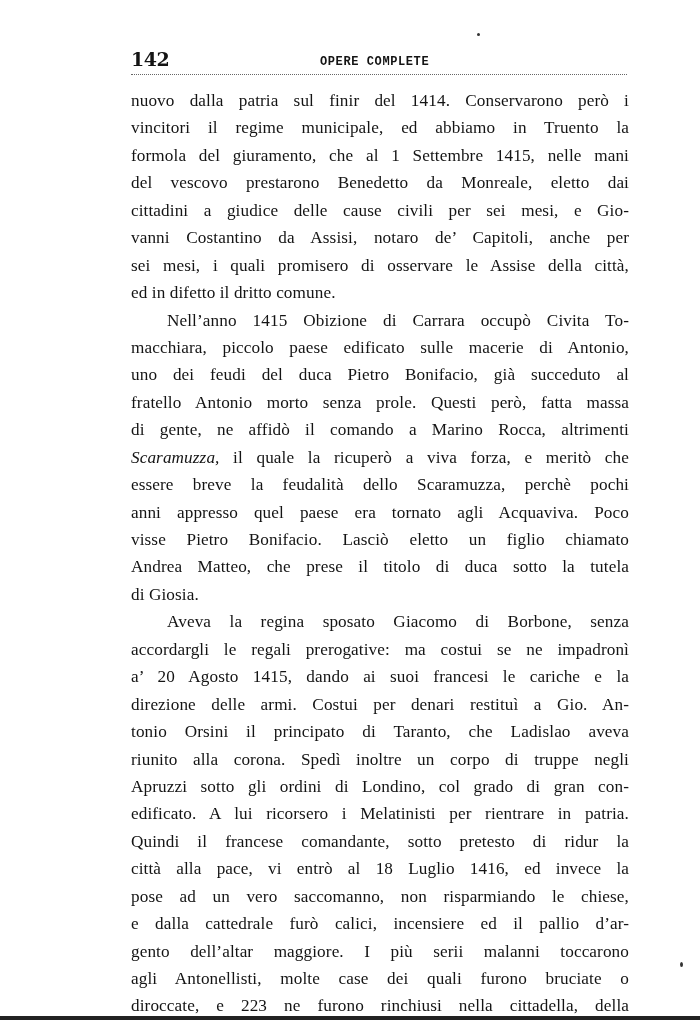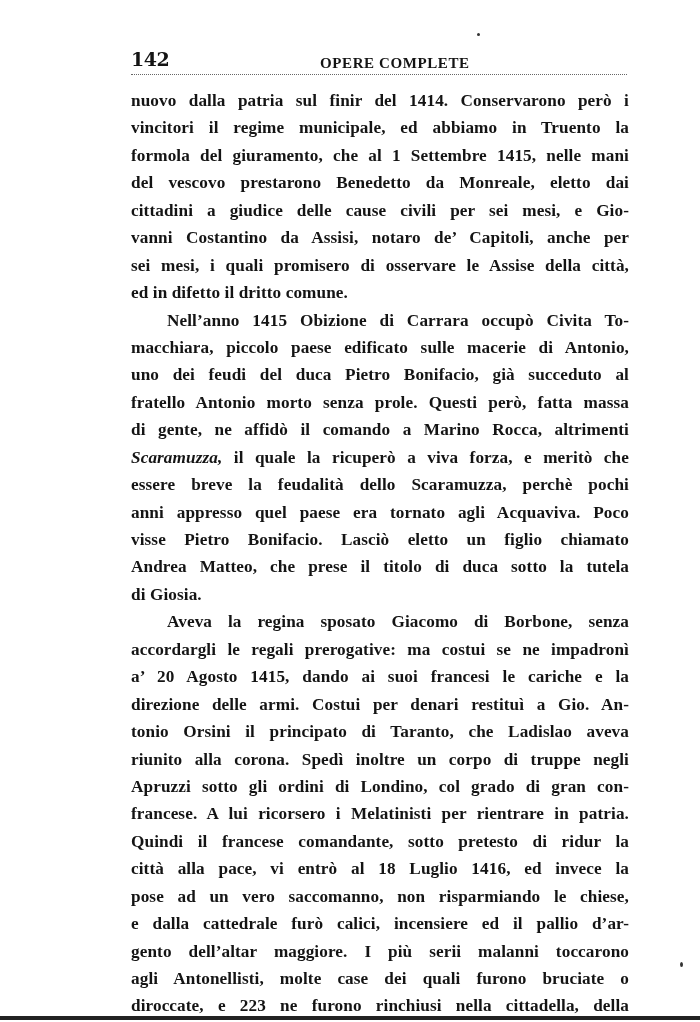--- a/index.html
+++ b/index.html
@@ -5,34 +5,34 @@
   html, body { margin:0; padding:0; }
   body {
     width:700px; height:1022px; background:#ffffff; position:relative; overflow:hidden;
     font-family: "DejaVu Serif", "Liberation Serif", serif; color:#141414;
   }
   .page-number {
     position:absolute; left:131px; top:48px; font-size:19px; font-weight:bold;
     font-family: "DejaVu Serif", serif; letter-spacing:-0.5px;text-align:right;
   }
   .running-head {
-    position:absolute; left:320px; top:55px; font-size:15px; font-weight:bold;
-    letter-spacing:0.6px; font-family: Liberation Serif, serif;
+    position:absolute; left:320px; top:55px; font-size:12px; font-weight:bold;
+    letter-spacing:0.6px; font-family: Liberation Mono, monospace;
   }
   .header-rule {
     position:absolute; left:131px; top:74px; width:496px; height:0;
     border-top:1px dotted #666;
   }
   .body-text {
     position:absolute; left:131px; top:87px; width:498px;
   }
   .line {
     height:27.45px; line-height:27.45px; font-size:17.2px;
     font-family: "Liberation Serif", serif; white-space:nowrap;
-    text-align:justify; text-align-last:justify; letter-spacing:0.1px;font-weight:bold;
+    text-align:justify; text-align-last:justify; letter-spacing:0.1px;
   }
   .line.indent { padding-left:36px; }
   .line.last { text-align-last:left; }
   .line .it { font-style:italic; }
   .bottom-rule {
     position:absolute; left:0; top:1016px; width:700px; height:4px; background:#222;
   }
   .speck { position:absolute; background:#333; border-radius:50%; }
 </style>
 </head>
@@ -63,21 +63,21 @@
     <div class="line">visse Pietro Bonifacio. Lasciò eletto un figlio chiamato</div>
     <div class="line">Andrea Matteo, che prese il titolo di duca sotto la tutela</div>
     <div class="line last">di Giosia.</div>
     <div class="line indent">Aveva la regina sposato Giacomo di Borbone, senza</div>
     <div class="line">accordargli le regali prerogative: ma costui se ne impadronì</div>
     <div class="line">a’ 20 Agosto 1415, dando ai suoi francesi le cariche e la</div>
     <div class="line">direzione delle armi. Costui per denari restituì a Gio. An-</div>
     <div class="line">tonio Orsini il principato di Taranto, che Ladislao aveva</div>
     <div class="line">riunito alla corona. Spedì inoltre un corpo di truppe negli</div>
     <div class="line">Apruzzi sotto gli ordini di Londino, col grado di gran con-</div>
-    <div class="line">francese. A lui ricorsero i Melatinisti per rientrare in patria.</div>
+    <div class="line">edificato. A lui ricorsero i Melatinisti per rientrare in patria.</div>
     <div class="line">Quindi il francese comandante, sotto pretesto di ridur la</div>
     <div class="line">città alla pace, vi entrò al 18 Luglio 1416, ed invece la</div>
     <div class="line">pose ad un vero saccomanno, non risparmiando le chiese,</div>
     <div class="line">e dalla cattedrale furò calici, incensiere ed il pallio d’ar-</div>
     <div class="line">gento dell’altar maggiore. I più serii malanni toccarono</div>
     <div class="line">agli Antonellisti, molte case dei quali furono bruciate o</div>
     <div class="line">diroccate, e 223 ne furono rinchiusi nella cittadella, della</div>
 
   </div>
 

